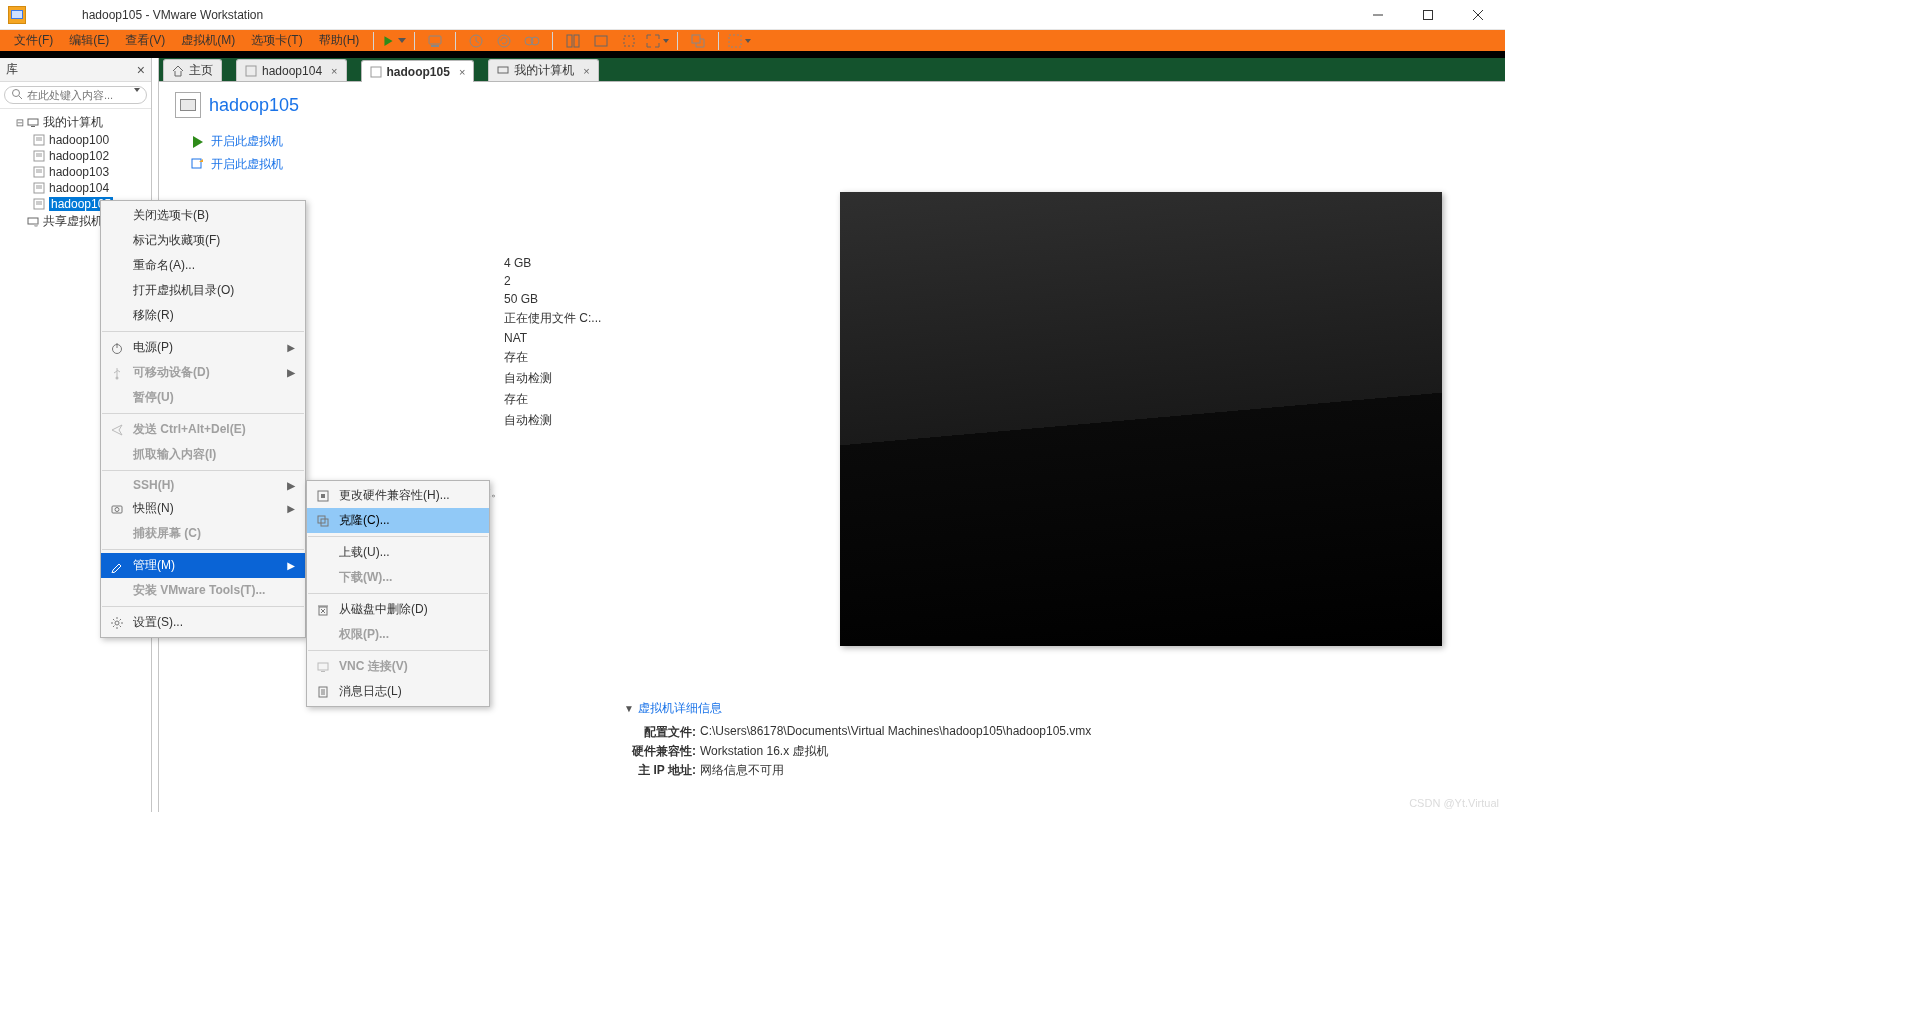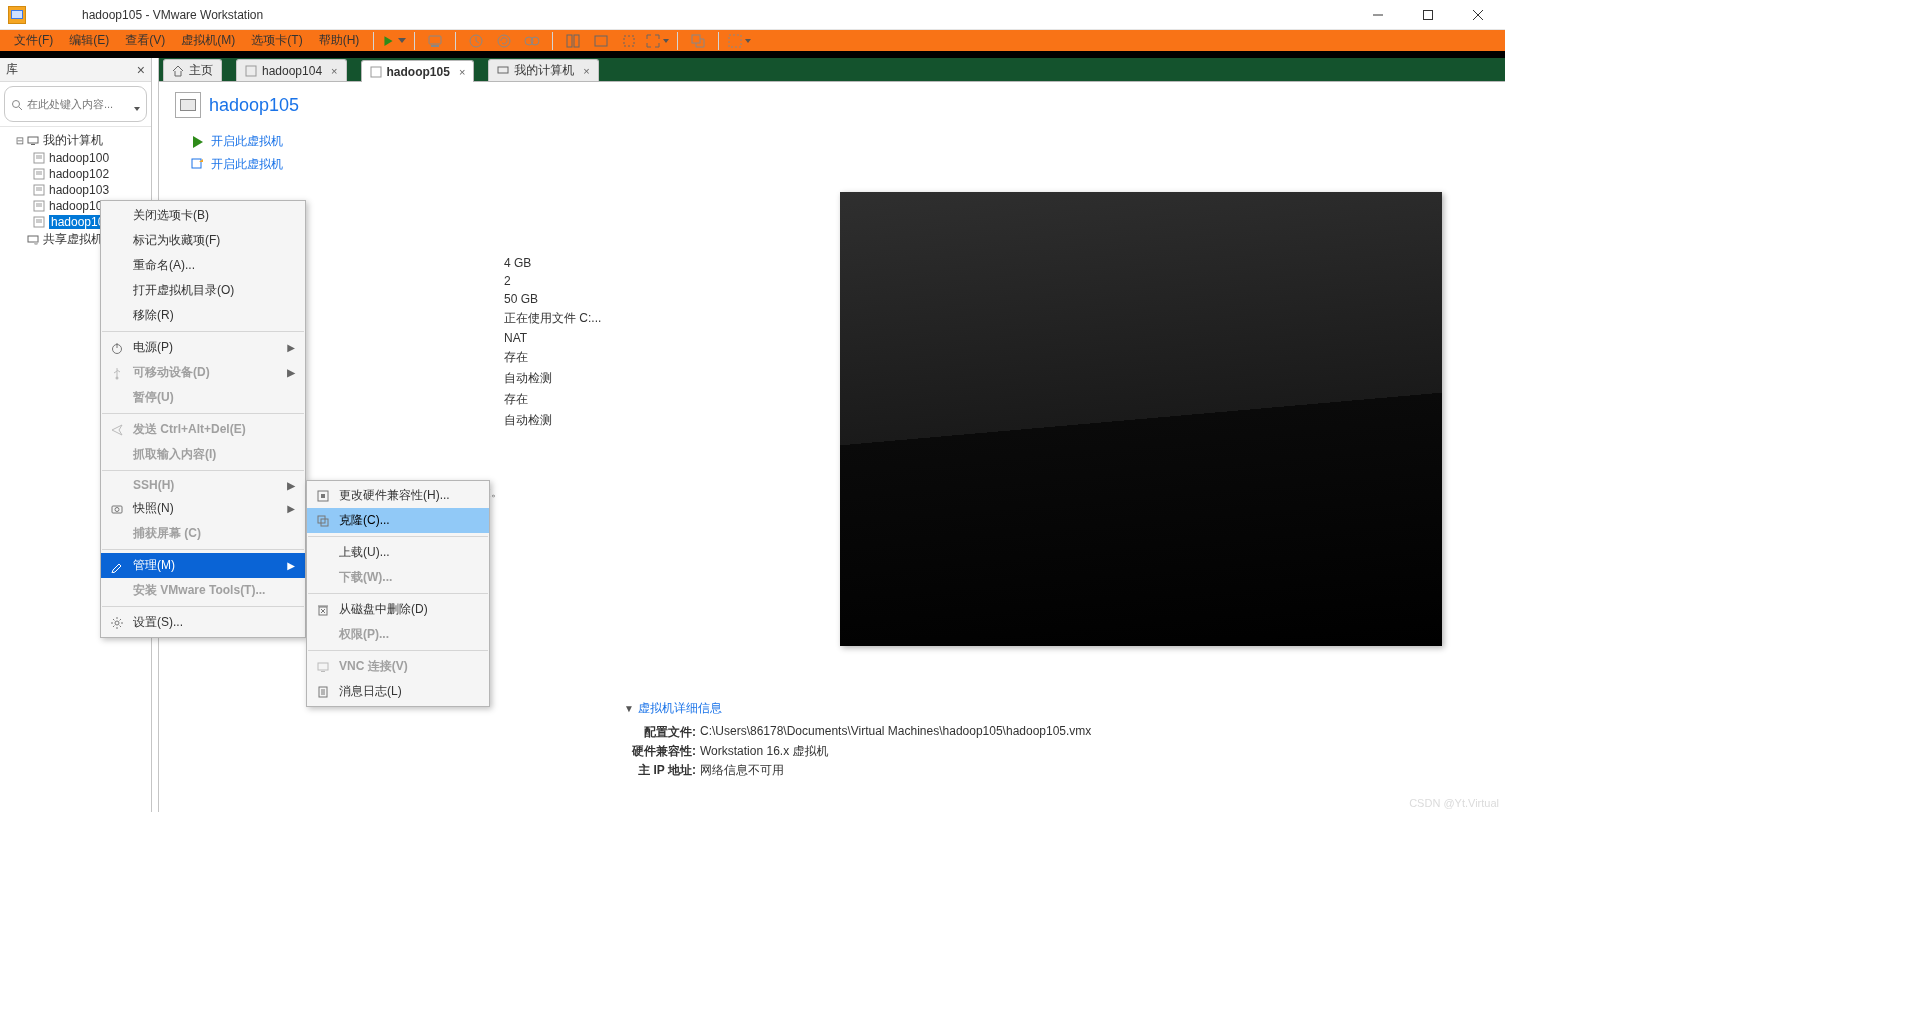--- a/index.html
+++ b/index.html
@@ -23,21 +23,21 @@
 .play-btn { color: #2e8b1a; display: flex; align-items: center; }
 .play-btn .caret { border-left: 4px solid transparent; border-right: 4px solid transparent; border-top: 5px solid #555; margin-left: 3px; }
 .caret-sm { border-left: 3px solid transparent; border-right: 3px solid transparent; border-top: 4px solid #555; margin-left: 2px; display: inline-block; vertical-align: middle; }
 
 
 .main { display: flex; height: calc(100% - 58px); }
 .sidebar { width: 152px; border-right: 1px solid #c5c5c5; display: flex; flex-direction: column; background: #fff; }
 .side-hdr { display: flex; align-items: center; justify-content: space-between; padding: 3px 6px; border-bottom: 1px solid #dcdcdc; background: #f3f3f3; }
 .side-hdr .x { font-family: Arial; font-size: 14px; color: #555; }
 .search-row { padding: 4px; border-bottom: 1px solid #e5e5e5; }
-.search-box { display: flex; align-items: flex-end; border: 1px solid #c9c9c9; border-radius: 9px; padding: 10px 6px; background: #fff; }
+.search-box { display: flex; align-items: flex-start; border: 1px solid #c9c9c9; border-radius: 9px; padding: 1px 6px; background: #fff; }
 .search-box svg { width: 12px; height: 12px; flex-shrink: 0; }
 .search-box input { border: none; outline: none; flex: 1; font-size: 11px; padding: 1px 4px; width: 80px; color: #888; }
 .search-box .caret-sm { margin-left: auto; }
 
 .tree { padding: 4px 2px; font-size: 12px; }
 .tree .row { display: flex; align-items: center; padding: 1px 0; white-space: nowrap; }
 .tree .tw { width: 12px; text-align: center; color: #666; font-size: 10px; }
 .tree .ic { width: 14px; height: 12px; margin-right: 3px; display: inline-flex; align-items: center; justify-content: center; }
 .tree .ic svg { width: 12px; height: 12px; }
 .tree .sel { background: #0078d7; color: #fff; padding: 0 2px; }

